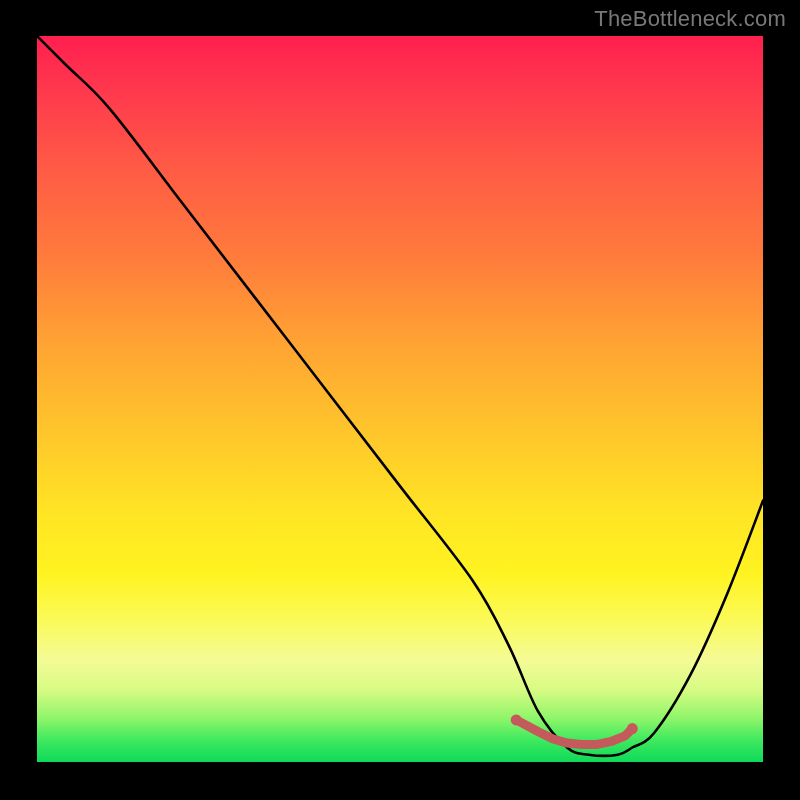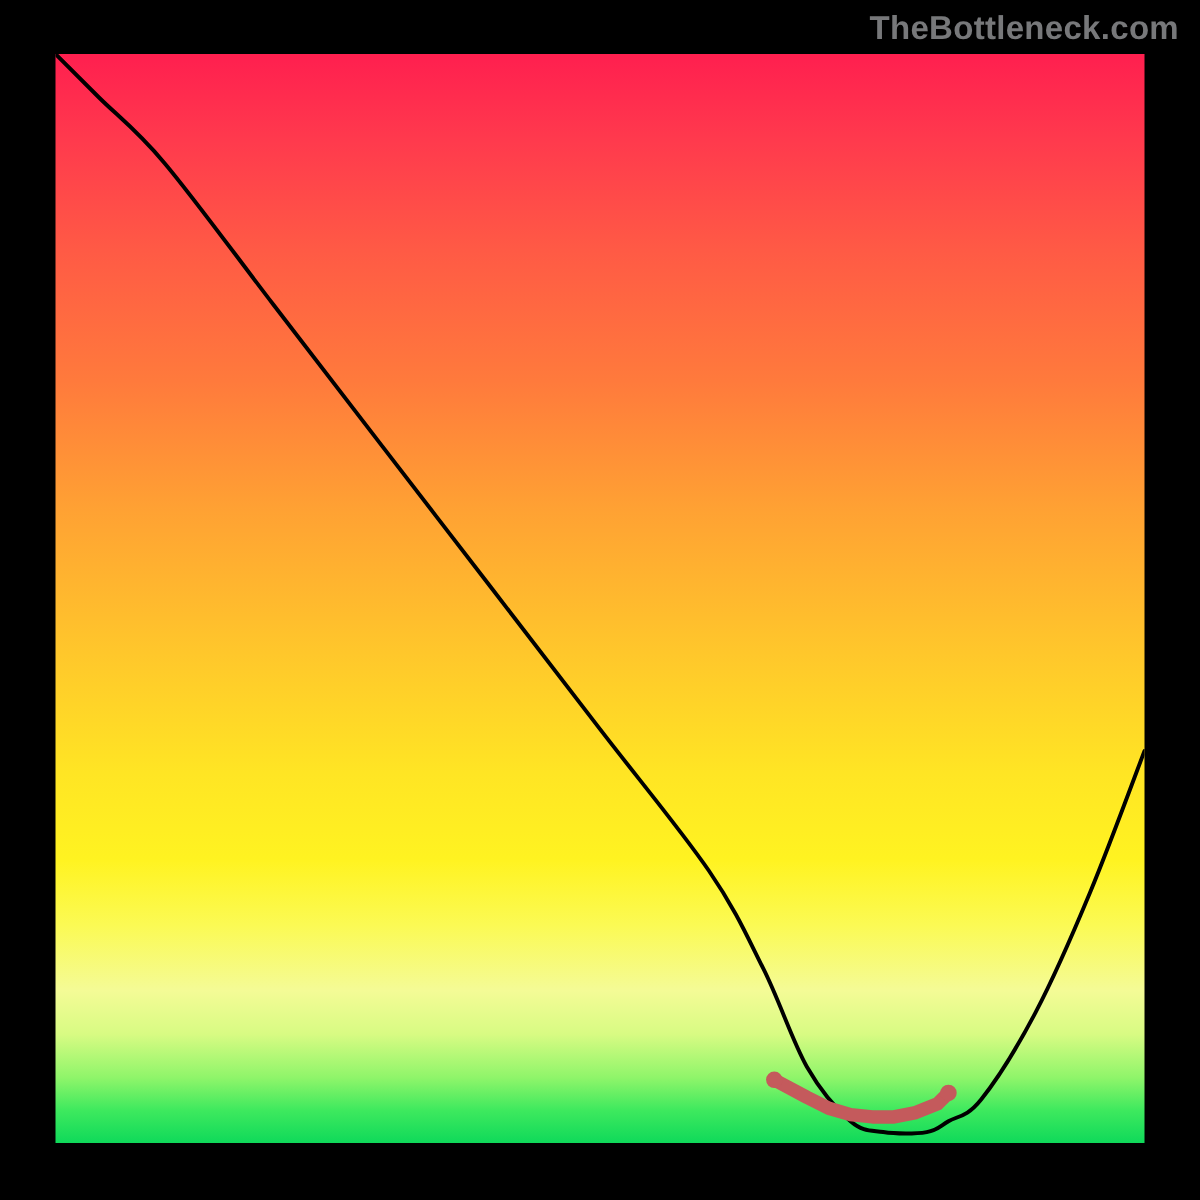--- a/index.html
+++ b/index.html
@@ -15,21 +15,21 @@
     width: 800px;
     height: 800px;
     background: #000000;
   }
   .watermark {
     position: absolute;
     top: 6px;
     right: 14px;
     font-family: Arial, Helvetica, sans-serif;
     font-size: 22px;
-    font-weight: 700;
+    font-weight: 400;
     color: #77787a;
     letter-spacing: 0.2px;
     z-index: 5;
     margin-left: 40px;
   }
   .plot-area {
     position: absolute;
     left: 37px;
     top: 36px;
     width: 726px;

